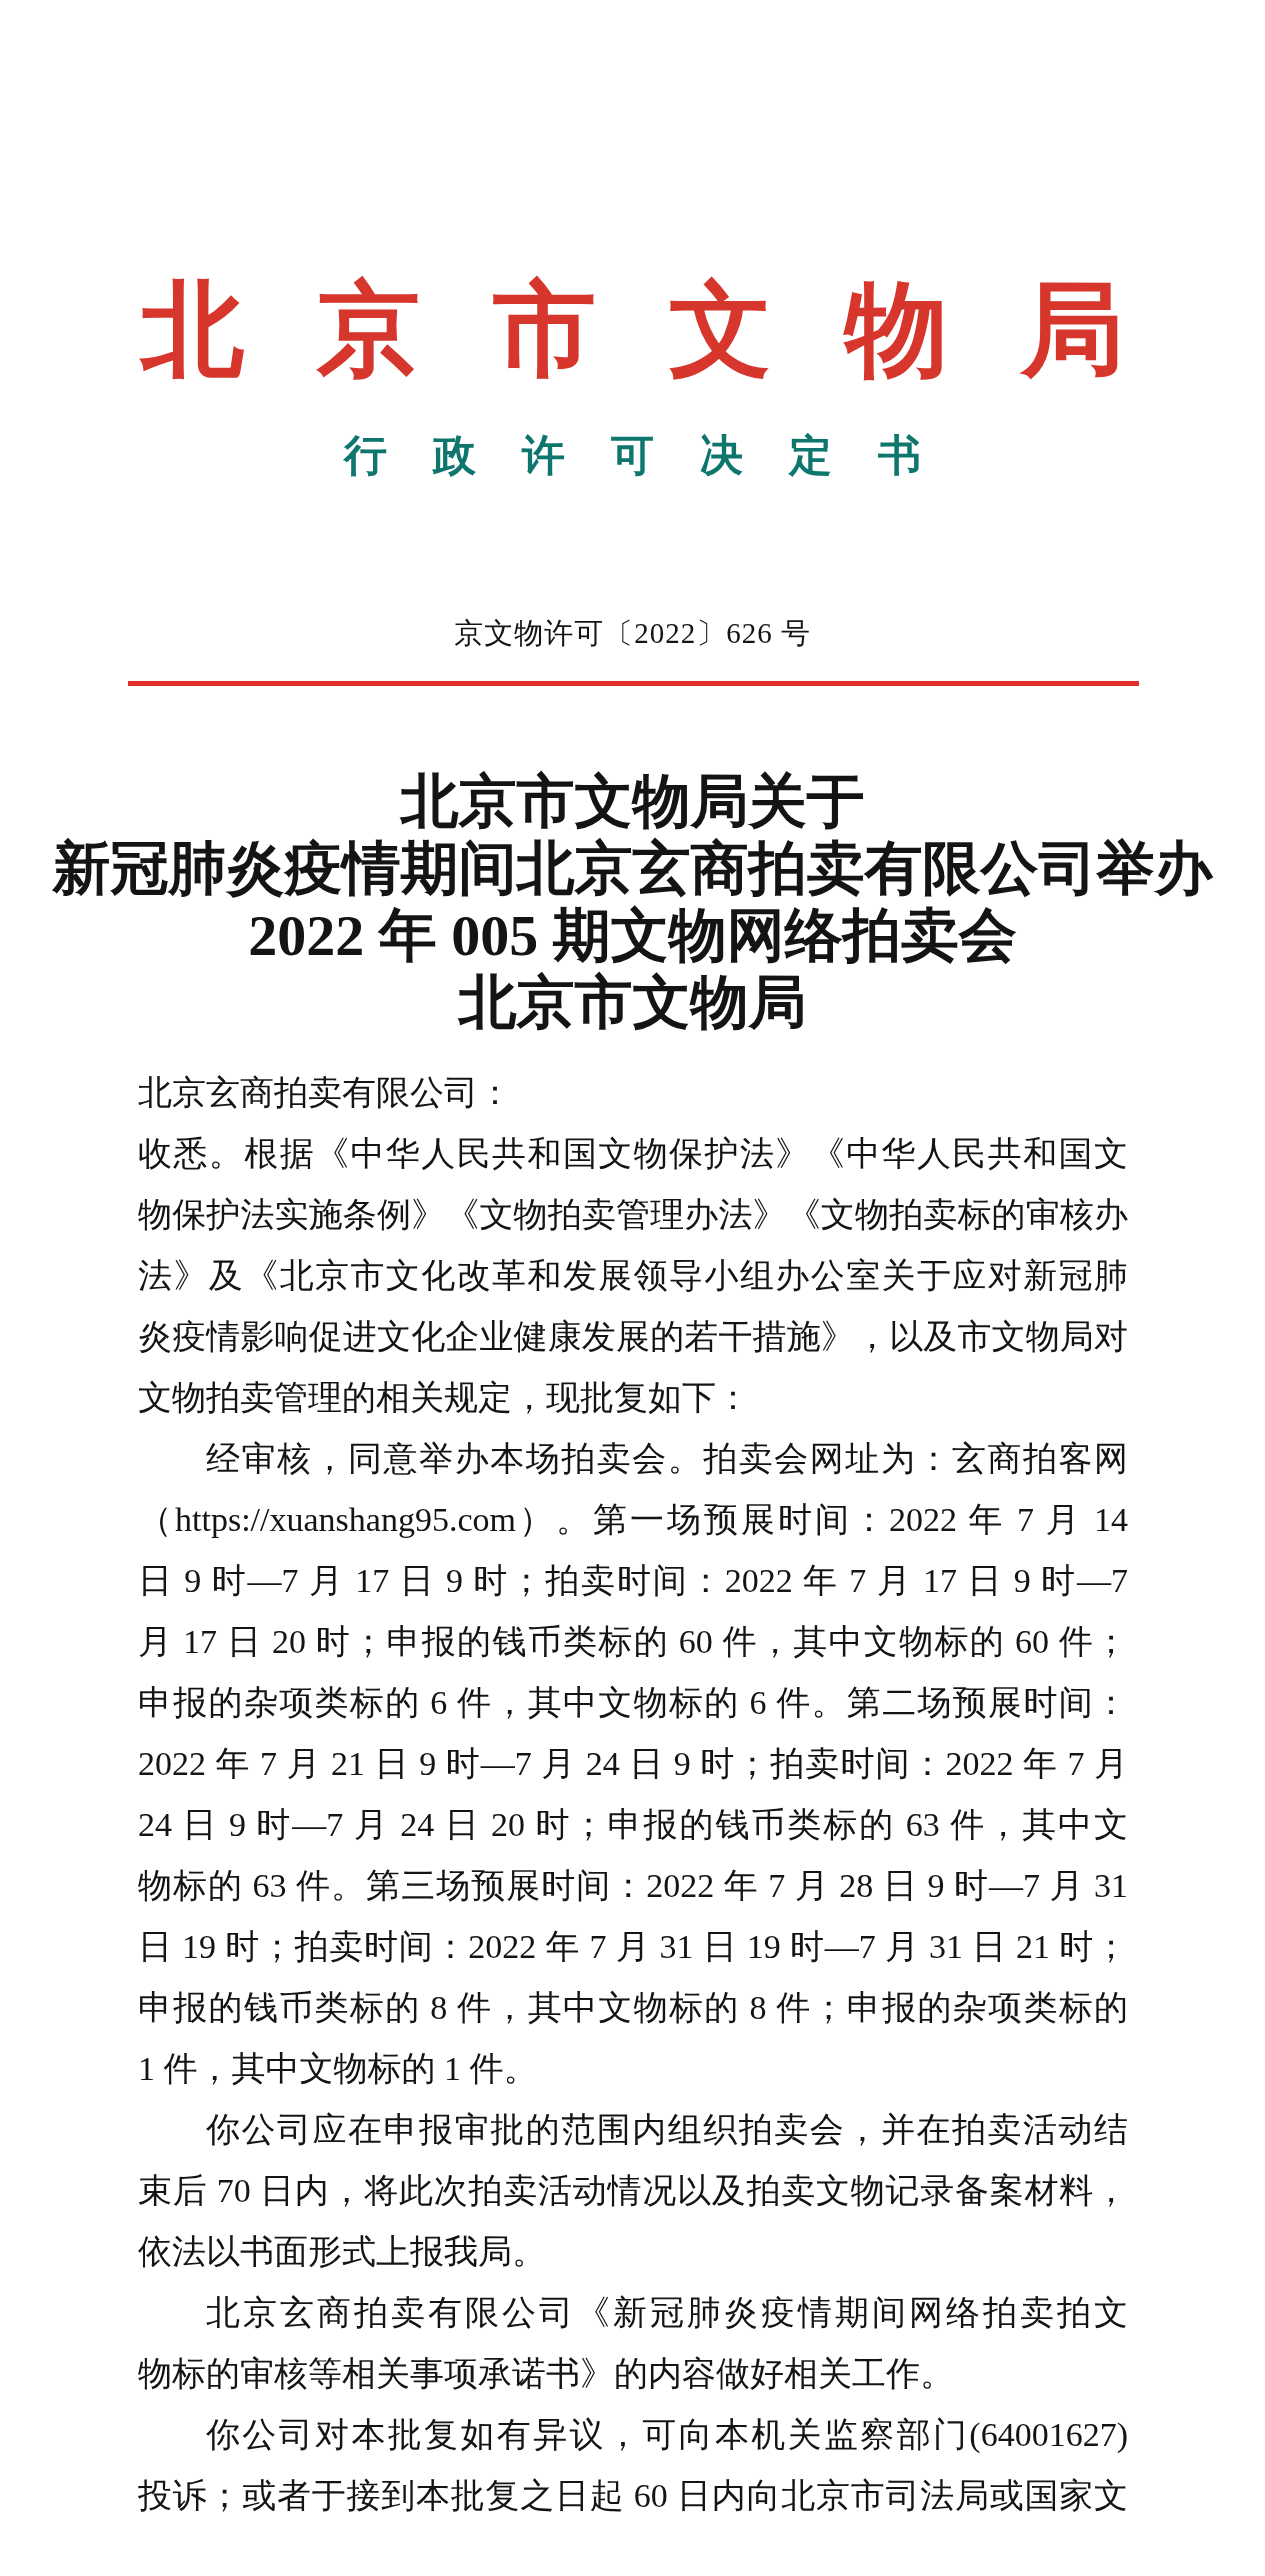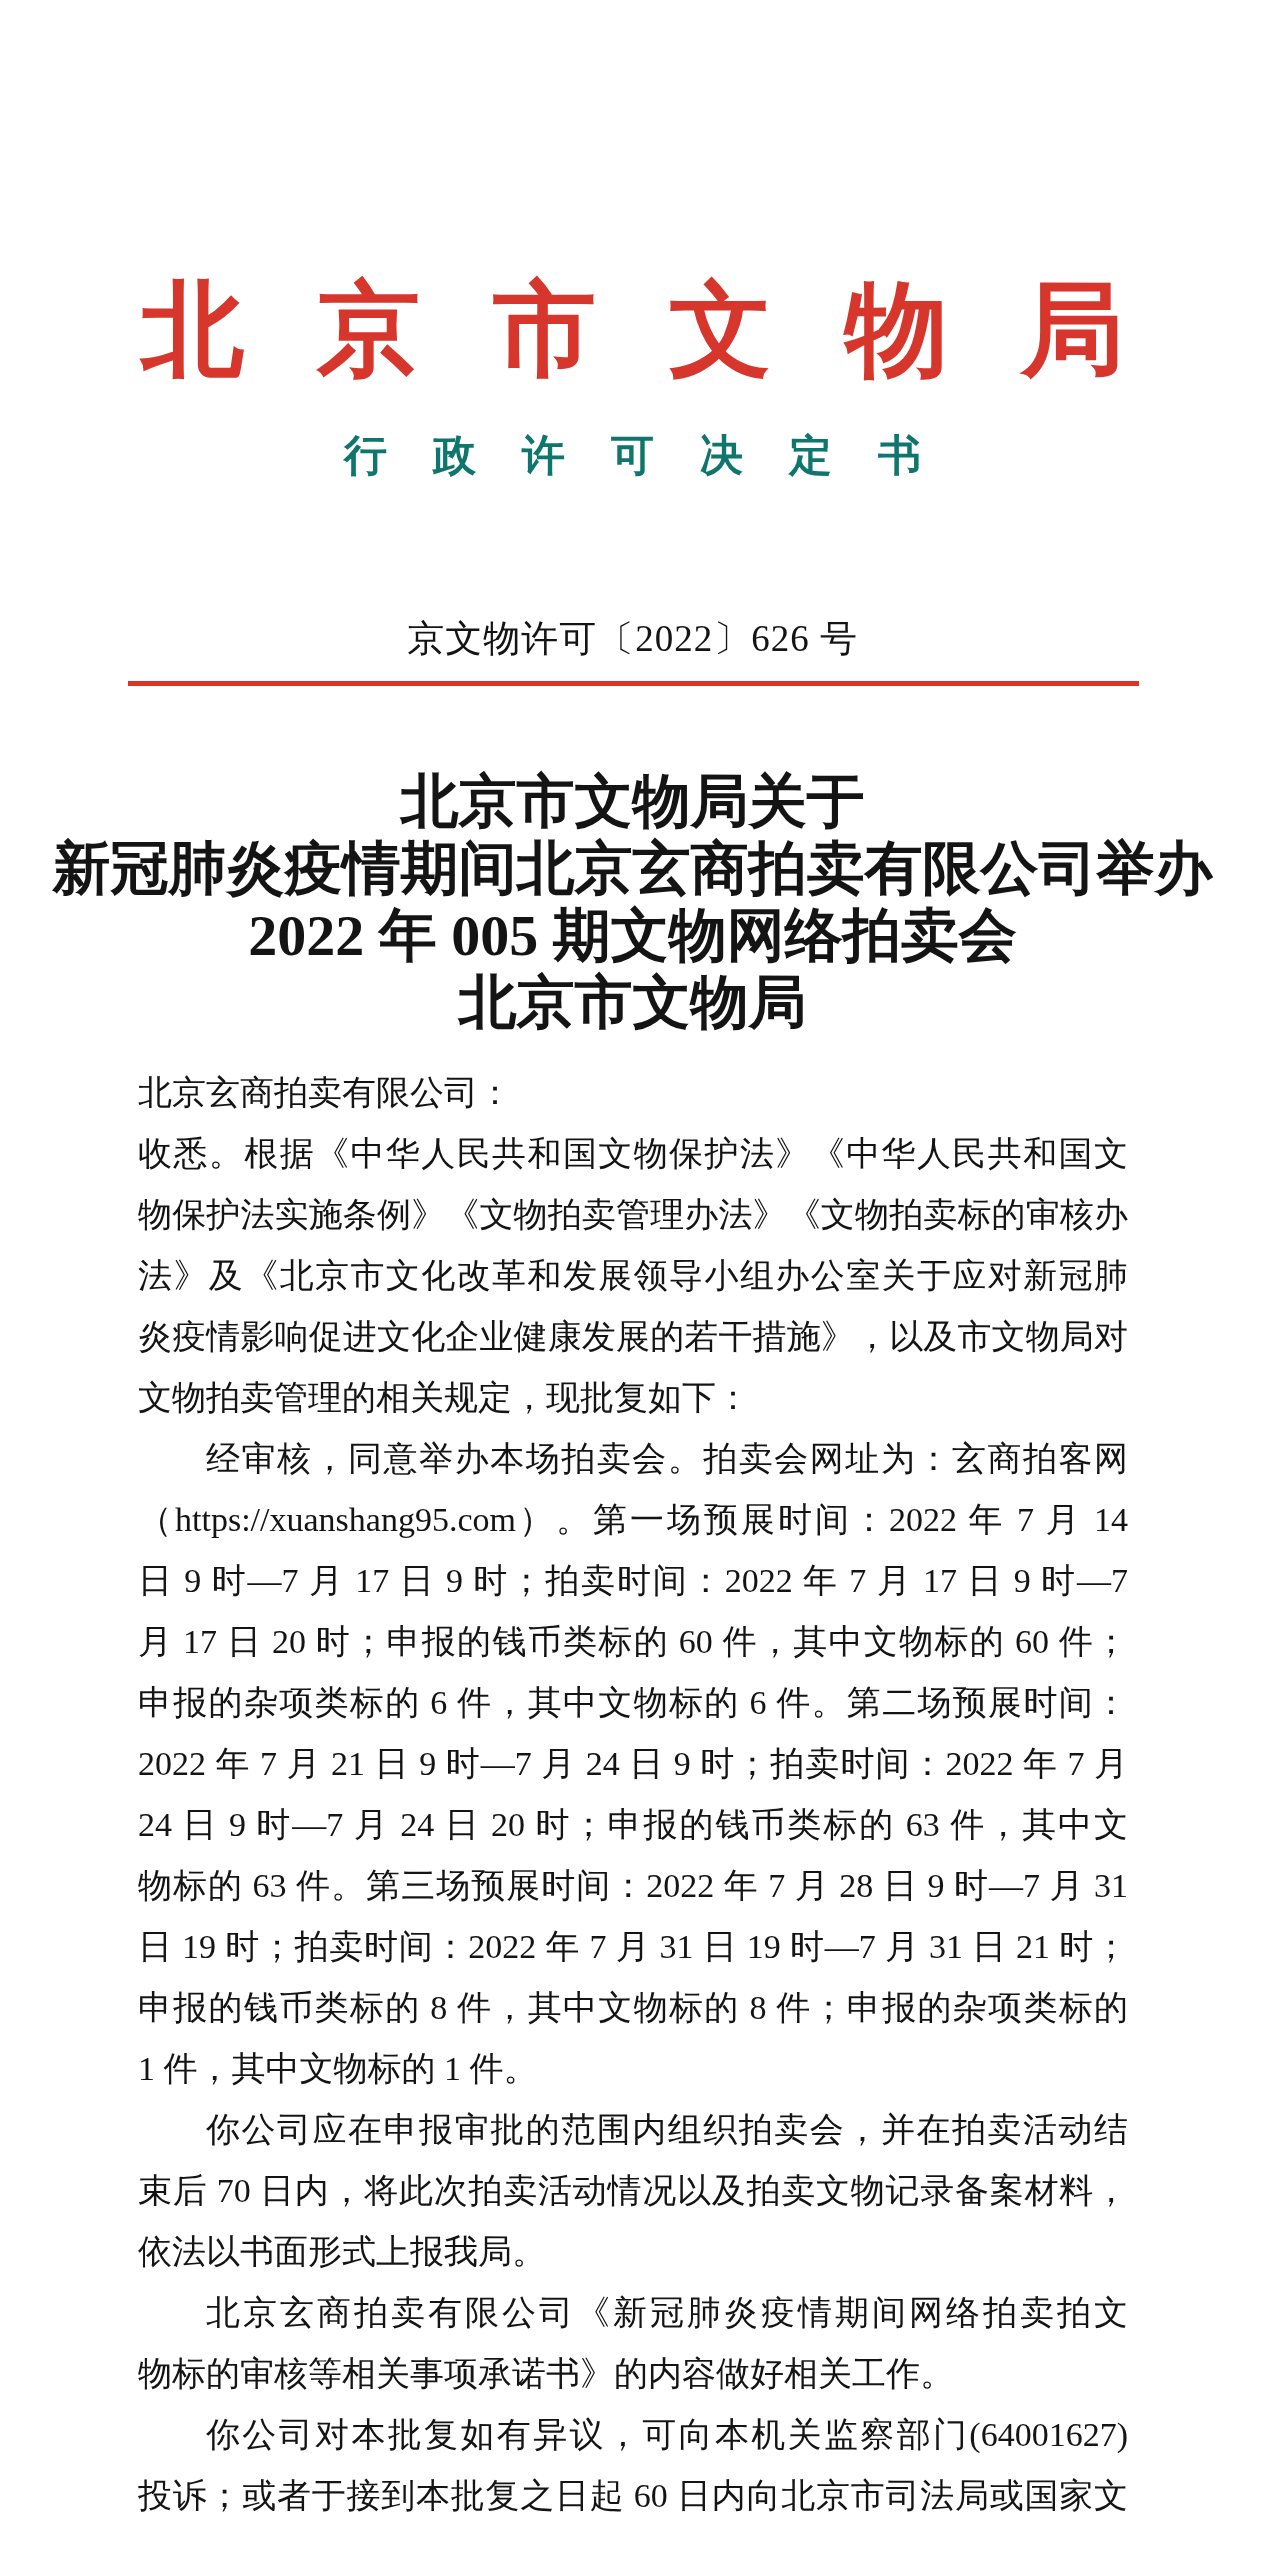--- a/index.html
+++ b/index.html
@@ -13,21 +13,21 @@
     font-size:103px;font-weight:700;color:#d6362b;
     letter-spacing:73px;padding-left:73px;box-sizing:border-box;white-space:nowrap;
   }
   .doc-type{
     position:absolute;top:427px;left:0;width:100%;text-align:center;
     font-size:43px;font-weight:700;color:#0f766e;
     letter-spacing:46px;padding-left:46px;box-sizing:border-box;white-space:nowrap;
   }
   .doc-number{
     position:absolute;top:614px;left:0;width:100%;text-align:center;
-    font-size:37px;letter-spacing:1px;white-space:nowrap;
+    font-size:29px;letter-spacing:1px;white-space:nowrap;
   }
   .red-divider{position:absolute;top:681px;left:128px;width:1011px;height:4.6px;background:#e03228;}
   
   .title{position:absolute;top:768px;left:0;width:100%;text-align:center;
     font-size:58px;font-weight:700;line-height:67px;}
   
   .body-text{position:absolute;top:1062px;left:138px;width:990px;font-size:34px;line-height:61px;}
   .bl{white-space:normal;}
   .j{text-align:justify;text-align-last:justify;}
   .e{text-align:left;text-align-last:left;}

